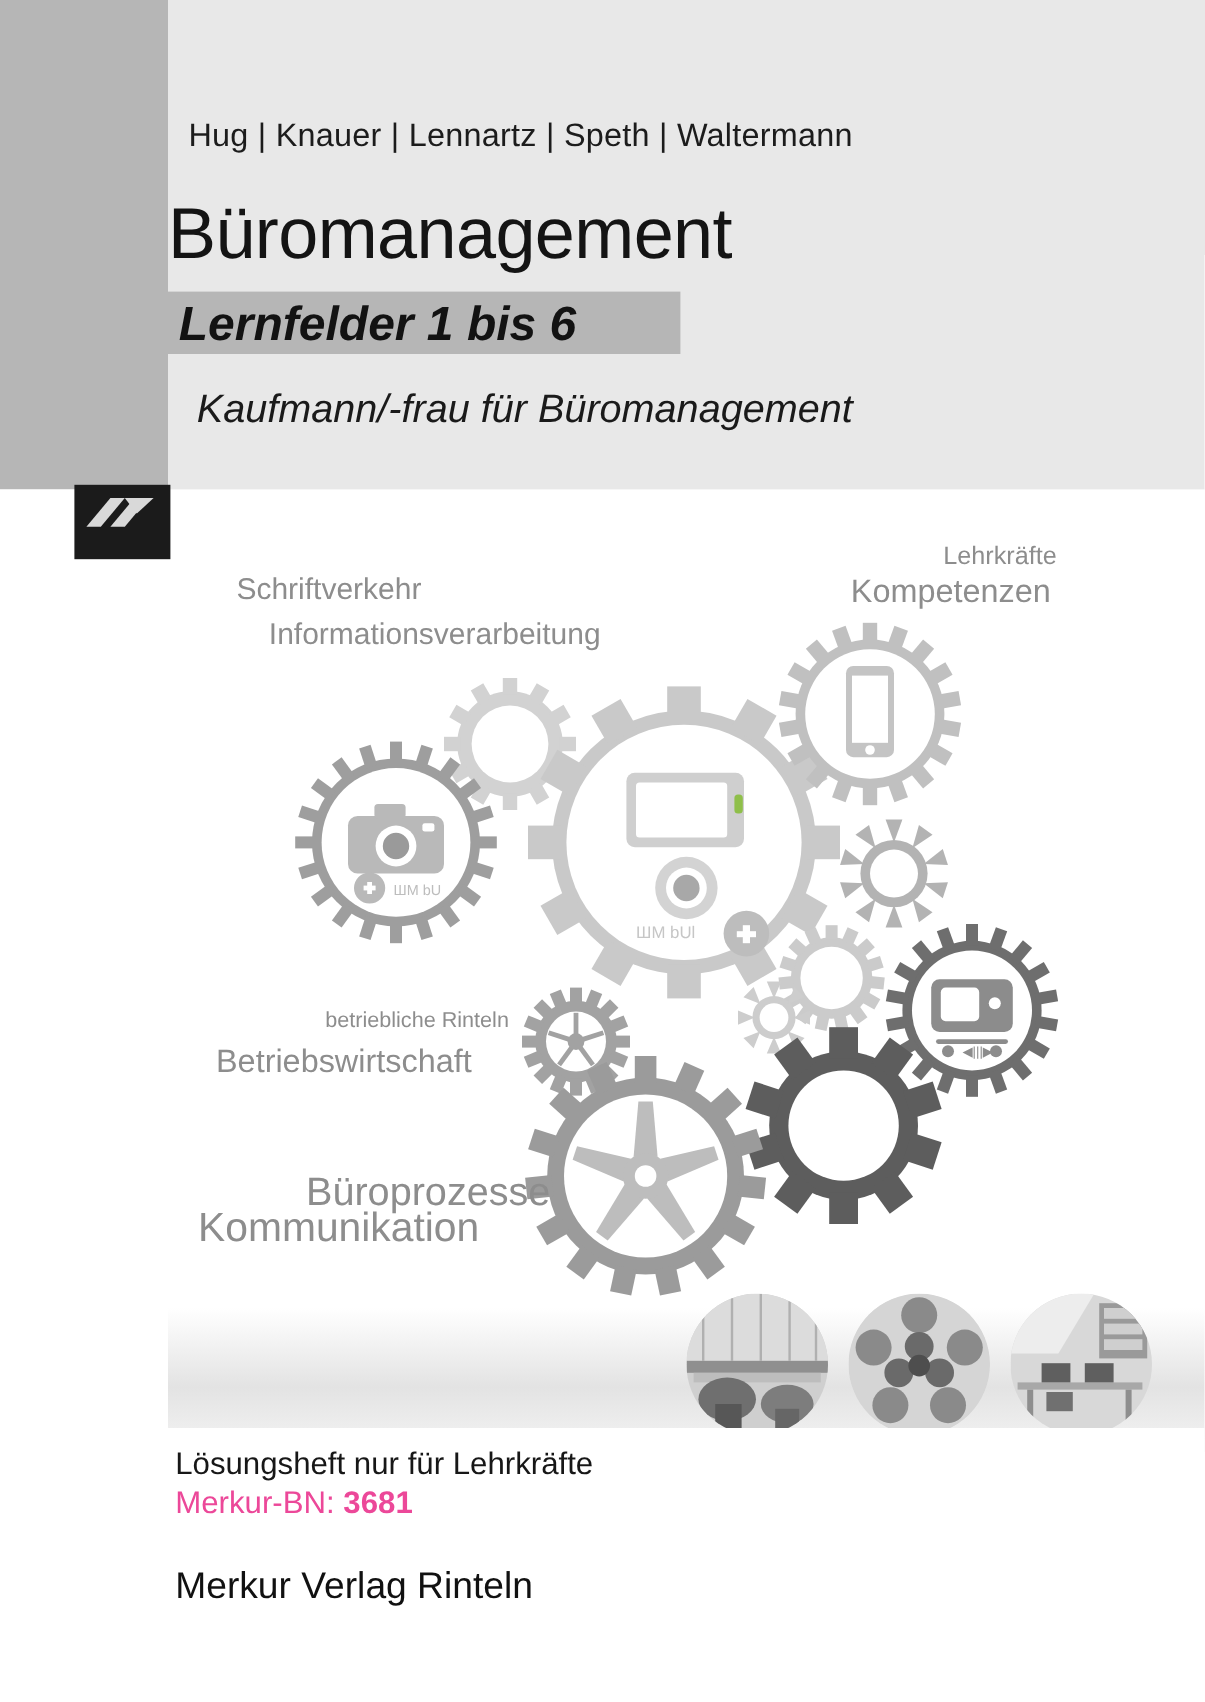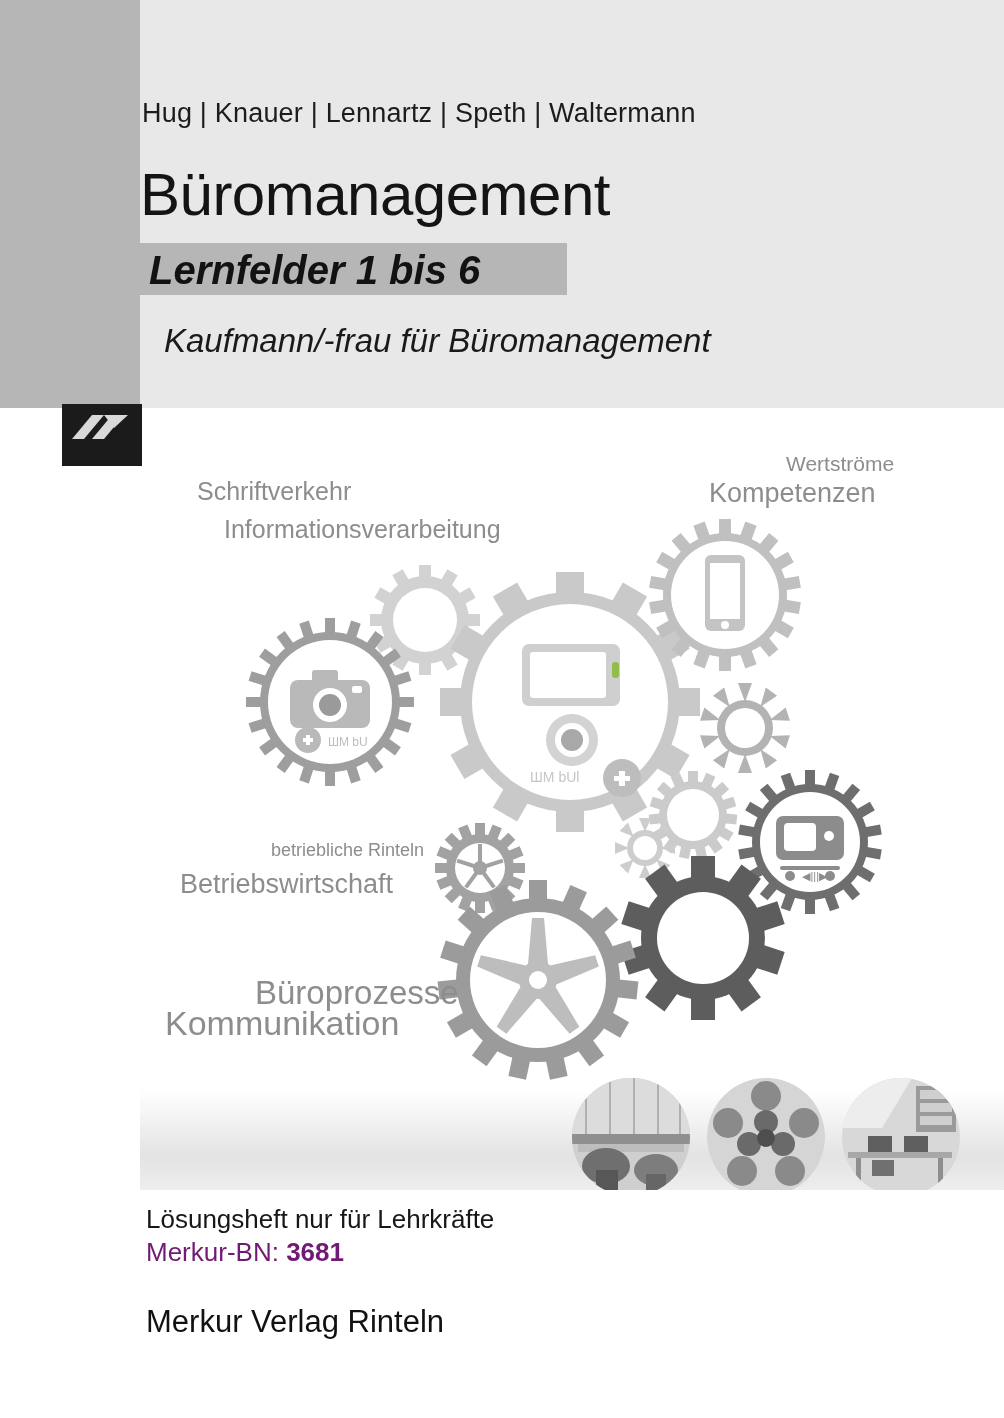--- a/index.html
+++ b/index.html
@@ -64,21 +64,21 @@
   }
   .flag-mark .arrow {
     position: absolute;
     left: 8px; top: 8px;
     width: 64px; height: 30px;
   }
 
   
   .authors {
     position: absolute;
-    left: 142px; top: 98px;
+    left: 157px; top: 98px;
     font-size: 27px;
     letter-spacing: 0.2px;
     color: #1c1c1c;
     white-space: nowrap;
   }
   .main-title {
     position: absolute;
     left: 140px; top: 160px;
     font-size: 60px;
     font-weight: normal;
@@ -155,21 +155,21 @@
     position: absolute;
     left: 146px; top: 1204px;
     font-size: 26px;
     color: #171717;
     white-space: nowrap;
   }
   .footer-line2 {
     position: absolute;
     left: 146px; top: 1237px;
     font-size: 26px;
-    color: #701a75;
+    color: #ec4899;
     white-space: nowrap;
   }
   .footer-line2 b { font-weight: bold; }
   .publisher {
     position: absolute;
     left: 146px; top: 1304px;
     font-size: 31px;
     color: #111111;
     white-space: nowrap;
   }
@@ -510,21 +510,21 @@
         </g>
         <circle cx="0" cy="0" r="19" fill="#bdbdbd"></circle>
         <circle cx="0" cy="0" r="9" fill="#ffffff"></circle>
       </g>
 
     </svg>
   </div>
 
   <div class="lbl lbl-schriftverkehr">Schriftverkehr</div>
   <div class="lbl lbl-infoverarb">Informationsverarbeitung</div>
-  <div class="lbl lbl-wertstroeme">Wertströme</div>
+  <div class="lbl lbl-wertstroeme">Lehrkräfte</div>
   <div class="lbl lbl-kompetenzen">Kompetenzen</div>
   <div class="lbl lbl-betrproz">betriebliche Rinteln</div>
   <div class="lbl lbl-betriebswirt">Betriebswirtschaft</div>
   <div class="lbl lbl-bueroprozesse">Büroprozesse</div>
   <div class="lbl lbl-kommunikation">Kommunikation</div>
 
   <div class="bg-bottom-grad"></div>
 
   <div class="photos">
     <div class="photo p1">

